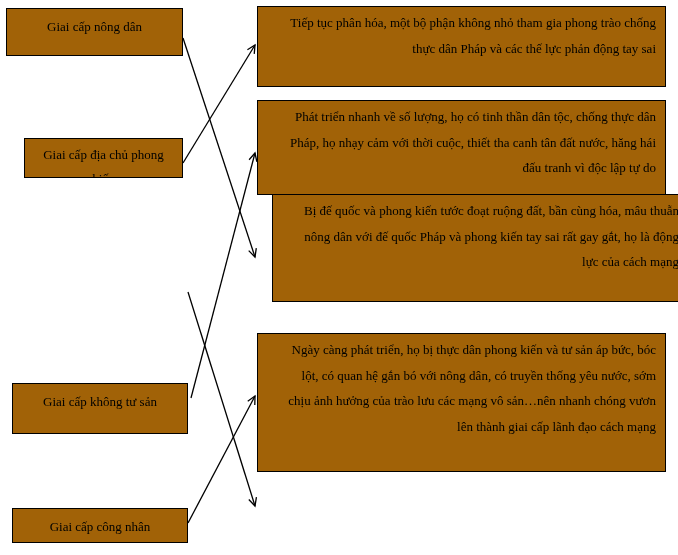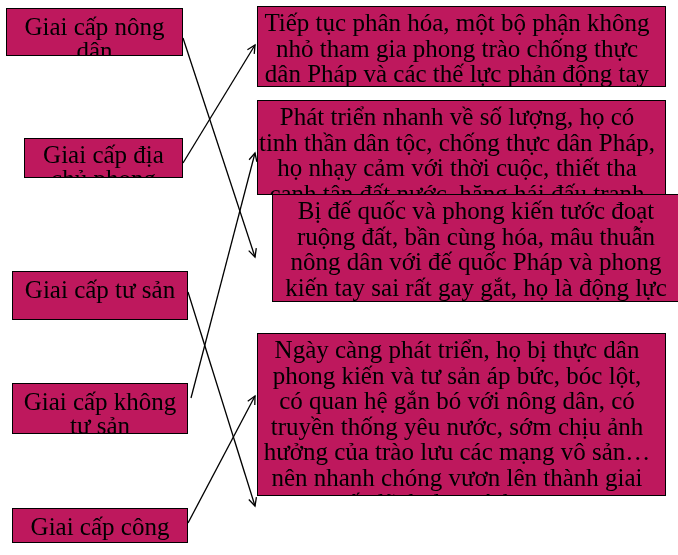--- a/index.html
+++ b/index.html
@@ -14,34 +14,34 @@
   }
   #stage {
     position: relative;
     width: 678px;
     height: 555px;
     background: #ffffff;
   }
   .box {
     position: absolute;
     border: 1.6px solid #000000;
-    background: #be185d;
+    background: #a16207;
     box-sizing: border-box;
     overflow: hidden;
-    font-size: 25px;
+    font-size: 13px;
   }
   .left-box {
     text-align: center;
     line-height: 24px;
     padding: 6px 6px 0 6px;
   }
   .right-box {
-    text-align: center;
+    text-align: right;
     line-height: 25.5px;
-    padding: 3px 9px 0 0;
+    padding: 3px 9px 0 25px;
   }
   #connector-layer {
     position: absolute;
     left: 0;
     top: 0;
     width: 678px;
     height: 555px;
     pointer-events: none;
   }
   #connector-layer line {
@@ -53,40 +53,37 @@
 <body>
 
 <div id="stage">
 
   <div class="box left-box" style="left:6px;   top:8px;   width:177px; height:48px;">
     <span>Giai cấp nông dân</span>
   </div>
   <div class="box left-box" style="left:24px;  top:138px; width:159px; height:40px; padding-top:4px;">
     <span>Giai cấp địa chủ phong kiến</span>
   </div>
-  <div class="box left-box" style="left:12px;  top:271px; width:176px; height:49px;">
-    <span>Giai cấp tư sản</span>
-  </div>
   <div class="box left-box" style="left:12px;  top:383px; width:176px; height:51px;">
     <span>Giai cấp không tư sản</span>
   </div>
   <div class="box left-box" style="left:12px;  top:508px; width:176px; height:35px;">
     <span>Giai cấp công nhân</span>
   </div>
 
   <div class="box right-box" style="left:257px; top:6px;   width:409px; height:81px;">
     <span>Tiếp tục phân hóa, một bộ phận không nhỏ tham gia phong trào chống thực dân Pháp và các thế lực phản động tay sai</span>
   </div>
   <div class="box right-box" style="left:257px; top:100px; width:409px; height:95px;">
     <span>Phát triển nhanh về số lượng, họ có tinh thần dân tộc, chống thực dân Pháp, họ nhạy cảm với thời cuộc, thiết tha canh tân đất nước, hăng hái đấu tranh vì độc lập tự do</span>
   </div>
   <div class="box right-box" style="left:257px; top:194px; width:417px; height:108px;margin-left:15px;">
     <span>Bị đế quốc và phong kiến tước đoạt ruộng đất, bần cùng hóa, mâu thuẫn nông dân với đế quốc Pháp và phong kiến tay sai rất gay gắt, họ là động lực của cách mạng</span>
   </div>
-  <div class="box right-box" style="left:257px; top:333px; width:409px; height:163px;">
+  <div class="box right-box" style="left:257px; top:333px; width:409px; height:139px;">
     <span>Ngày càng phát triển, họ bị thực dân phong kiến và tư sản áp bức, bóc lột, có quan hệ gắn bó với nông dân, có truyền thống yêu nước, sớm chịu ảnh hưởng của trào lưu các mạng vô sản…nên nhanh chóng vươn lên thành giai cấp lãnh đạo cách mạng</span>
   </div>
 
   <svg id="connector-layer" viewBox="0 0 678 555" xmlns="http://www.w3.org/2000/svg">
     <defs>
       <marker id="arrowhead" markerWidth="14" markerHeight="14" refX="9" refY="5" orient="auto" markerUnits="userSpaceOnUse">
         <path d="M1,1 L9,5 L1,9" fill="none" stroke="#000000" stroke-width="1.3"></path>
       </marker>
     </defs>
   <line x1="183" y1="38" x2="255" y2="257" marker-end="url(#arrowhead)"></line>

